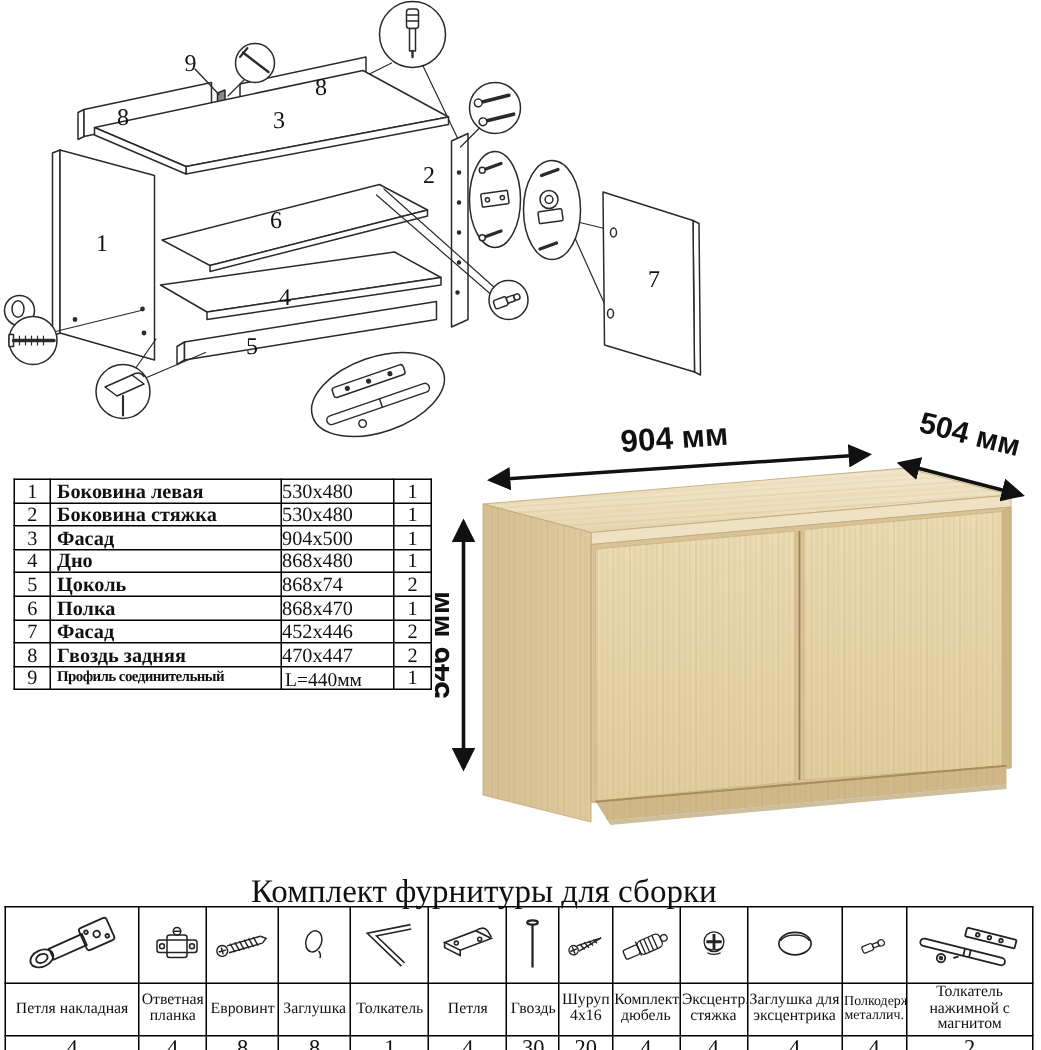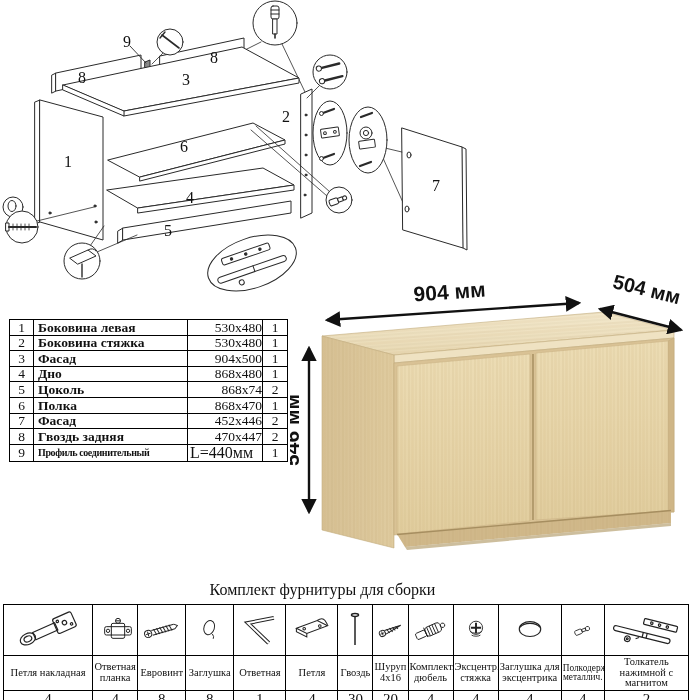--- a/index.html
+++ b/index.html
@@ -6,26 +6,26 @@
   .sheet{position:relative;width:694px;height:700px;background:#fff;overflow:hidden;
          font-family:"Liberation Serif",serif;color:#111;}
   svg{display:block;}
   .exploded{position:absolute;left:0;top:0;}
   .cabinet{position:absolute;left:290px;top:275px;}
   
   .parts{position:absolute;left:9px;top:319px;border-collapse:collapse;table-layout:fixed;width:270px;}
   .parts td{border:1px solid #000;height:14.6px;padding:0;font-size:13.5px;line-height:1;overflow:hidden;white-space:nowrap;}
   .parts .c-num{width:23px;text-align:center;}
   .parts .c-name{width:149px;padding-left:4px;font-weight:bold;}
-  .parts .c-size{width:74px;text-align:right;}
+  .parts .c-size{width:74px;text-align:left;}
   .parts .c-qty{width:24px;text-align:center;}
   .parts tr.squeeze .c-name{font-size:10px;letter-spacing:-0.4px;}
-  .parts tr.squeeze .c-size{text-align:left;padding-left:2px;font-size:16px;}
+  .parts tr.squeeze .c-size{text-align:left;padding-left:2px;font-size:13px;}
   
-  .hw-title{position:absolute;left:0;top:581px;width:645px;text-align:center;font-size:16px;}
+  .hw-title{position:absolute;left:0;top:581px;width:645px;text-align:center;font-size:22px;}
   .hw{position:absolute;left:3px;top:604px;border-collapse:collapse;table-layout:fixed;width:686px;}
   .hw td{border:1px solid #000;padding:0;text-align:center;vertical-align:middle;overflow:hidden;}
   .hw .ico td, .hw td.ico{height:50px;}
   .hw tr.lab td{height:24px;font-size:10.5px;line-height:1.02;padding:1px;}
   .hw tr.lab td.tiny{font-size:9.3px;}
   .hw tr.qty td{height:17px;font-size:15px;line-height:1;}
   .hw svg{margin:0 auto;}
 </style>
 </head>
 <body>
@@ -491,21 +491,21 @@
             <line x1="32" y1="34" x2="35" y2="32"></line>
           </g>
         </svg>
       </td>
     </tr>
     <tr class="lab">
       <td>Петля накладная</td>
       <td>Ответная планка</td>
       <td>Евровинт</td>
       <td>Заглушка</td>
-      <td>Ответная</td>
+      <td>Толкатель</td>
       <td>Петля</td>
       <td>Гвоздь</td>
       <td>Шуруп 4х16</td>
       <td>Комплект. дюбель</td>
       <td>Эксцентр. стяжка</td>
       <td>Заглушка для эксцентрика</td>
       <td class="tiny">Полкодерж. металлич.</td>
       <td>Толкатель нажимной с магнитом</td>
     </tr>
     <tr class="qty">

